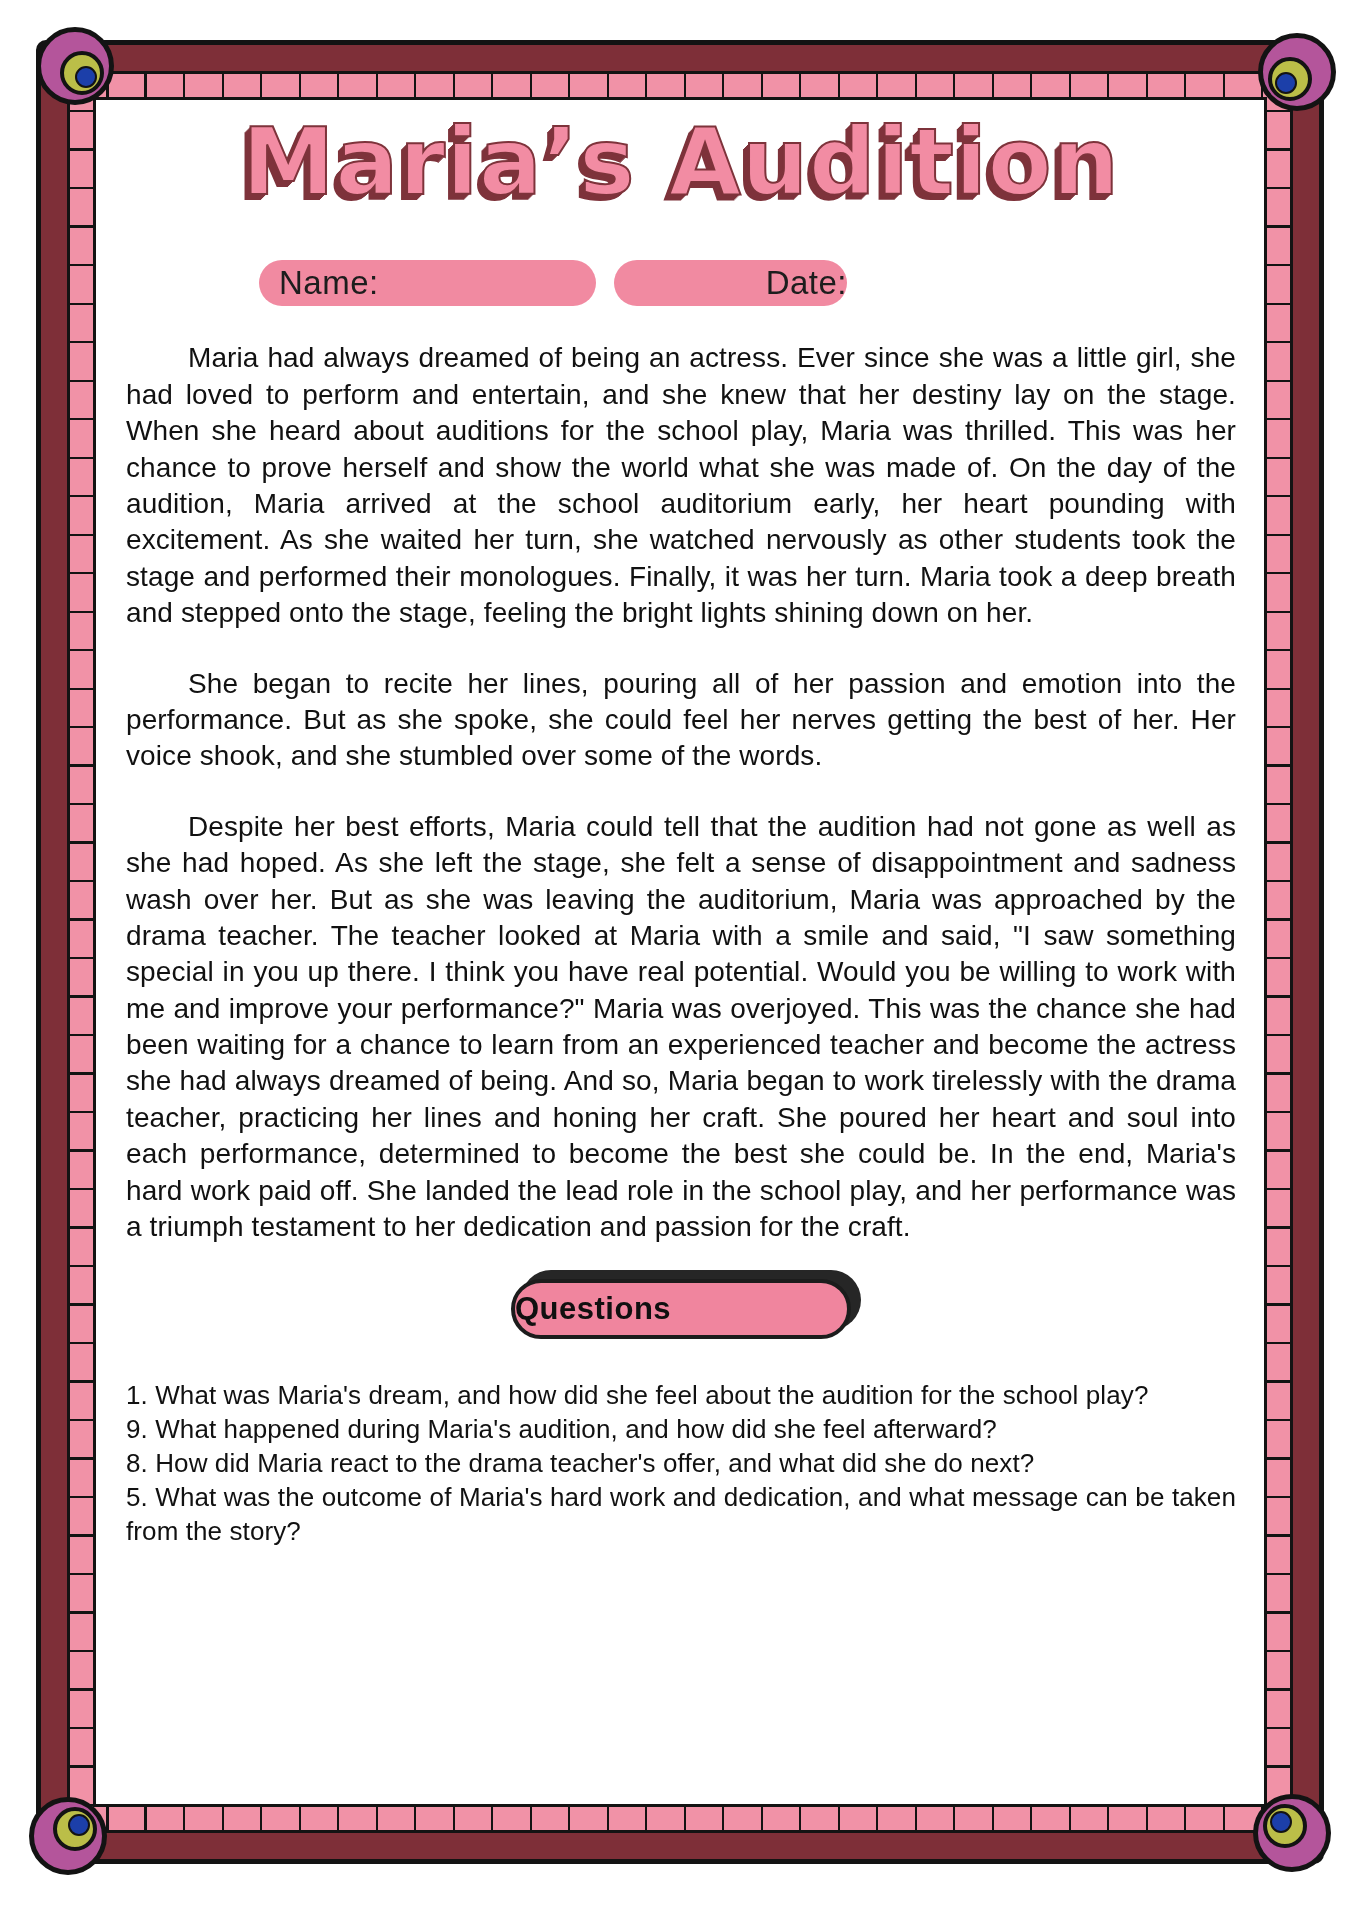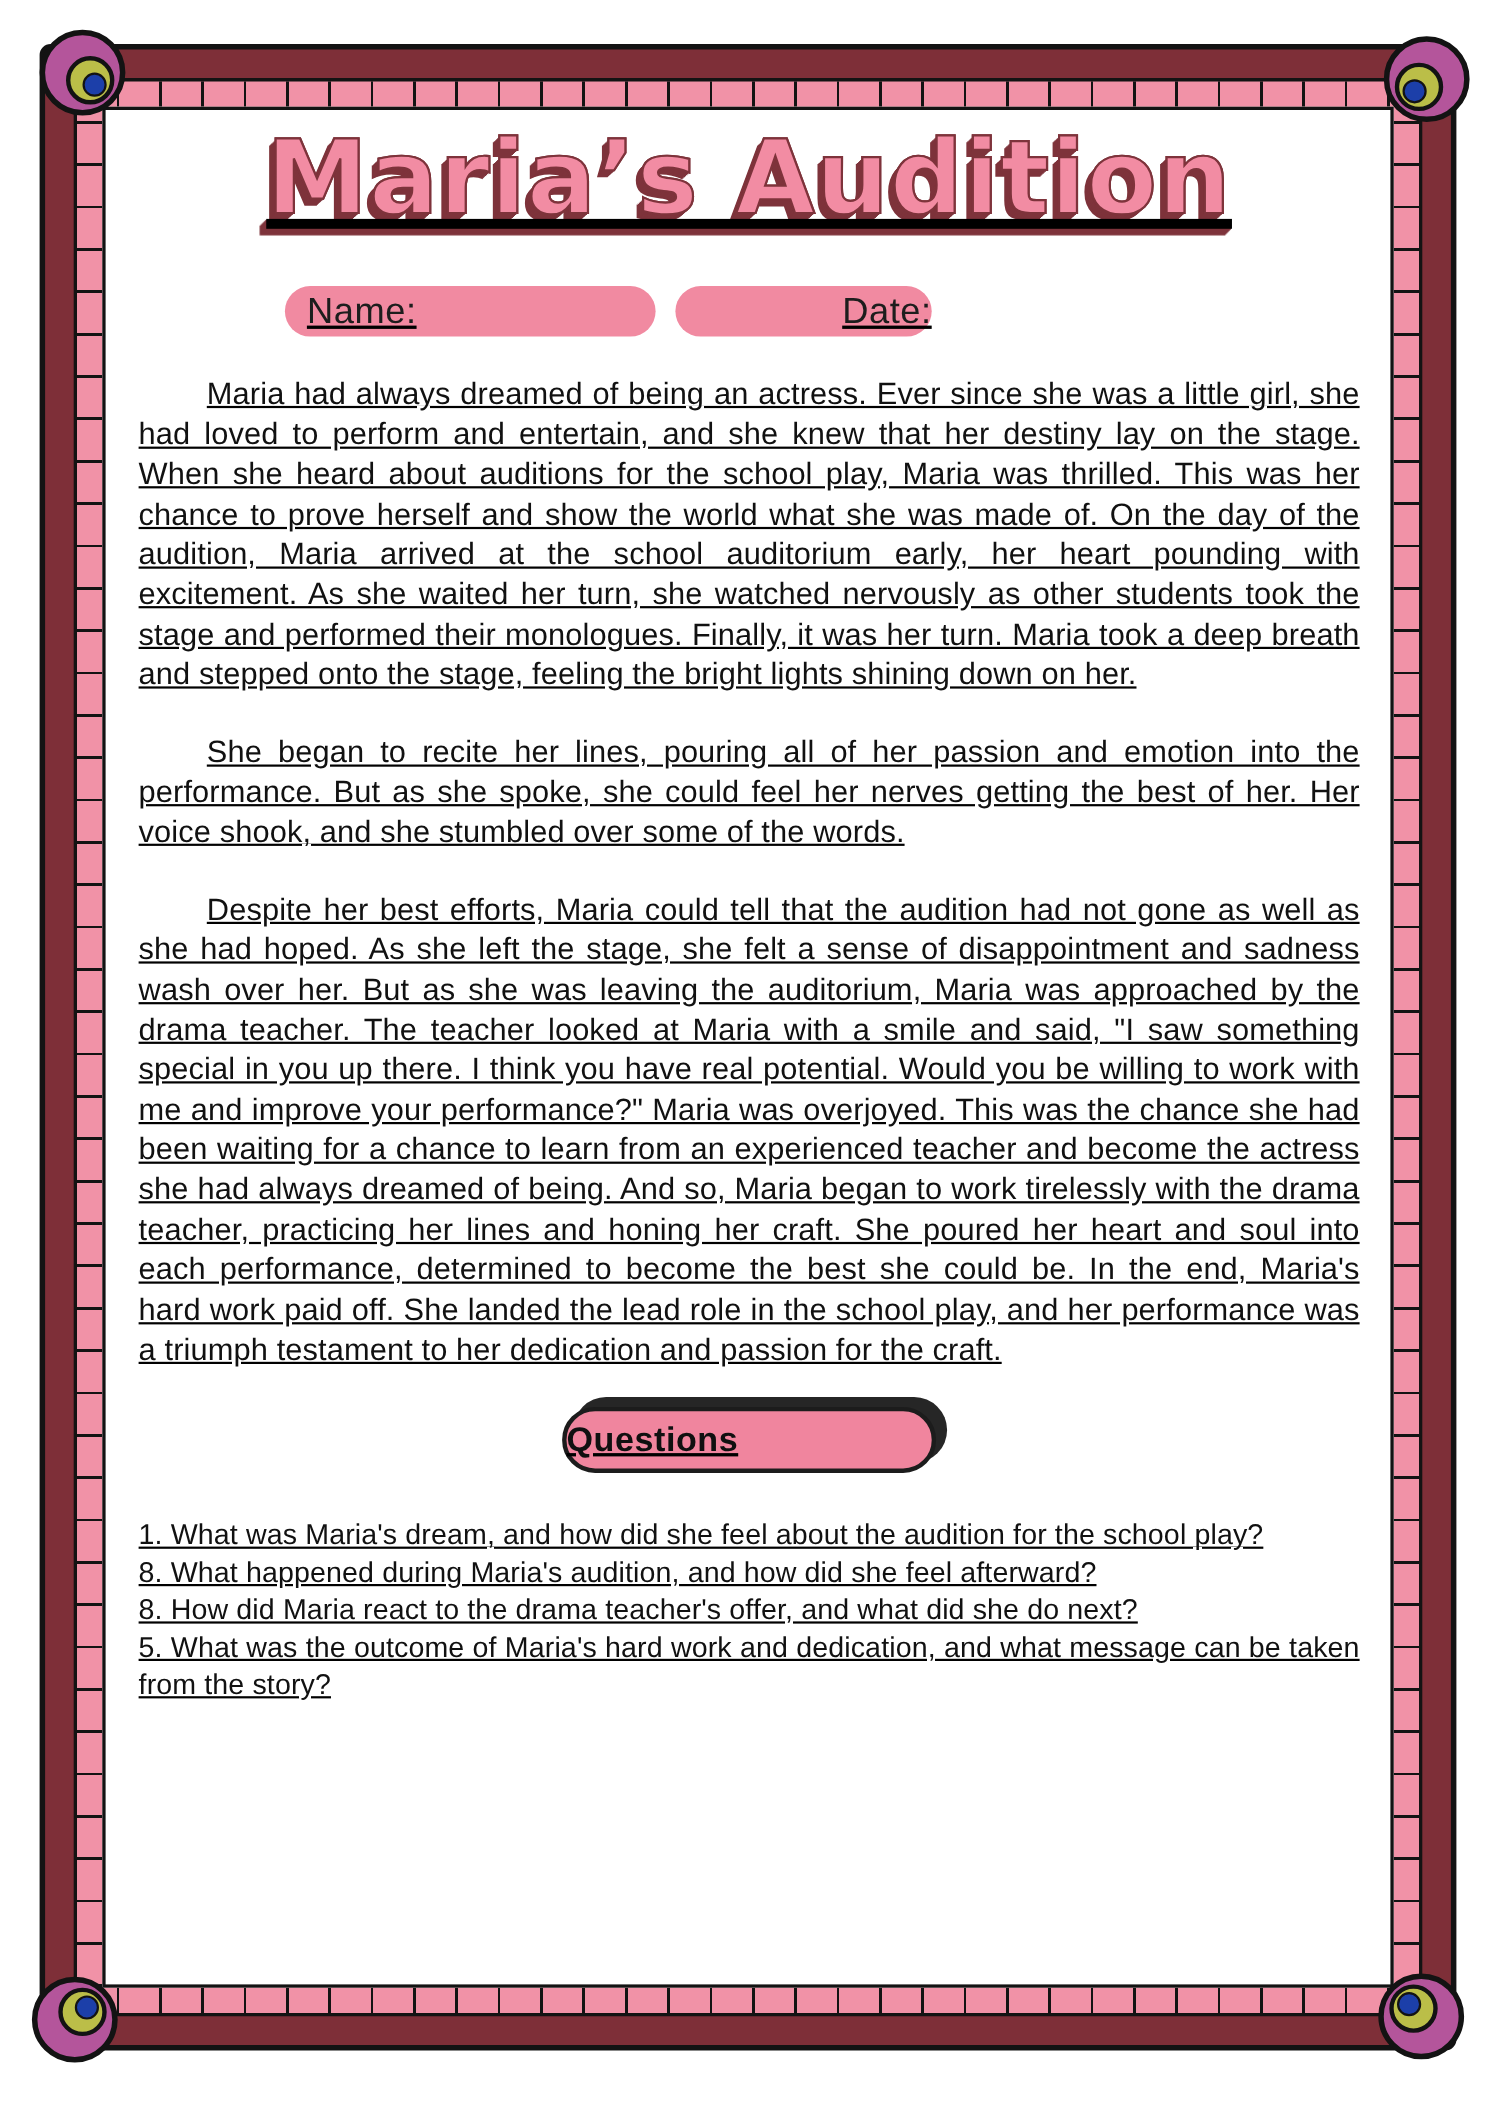--- a/index.html
+++ b/index.html
@@ -45,21 +45,21 @@
     position:absolute;width:22px;height:22px;border-radius:50%;
     background:#1C3FA9;border:2px solid #131313;box-sizing:border-box;
   }
   .corner.tl{left:36px;top:27px;}  .corner.tl .corner-mid{right:5px;bottom:5px;} .corner.tl .corner-dot{right:3px;bottom:3px;}
   .corner.tr{left:1258px;top:33px;} .corner.tr .corner-mid{left:5px;bottom:5px;}  .corner.tr .corner-dot{left:3px;bottom:3px;}
   .corner.bl{left:29px;top:1797px;} .corner.bl .corner-mid{right:5px;top:5px;}   .corner.bl .corner-dot{right:3px;top:3px;}
   .corner.br{left:1253px;top:1794px;} .corner.br .corner-mid{left:5px;top:5px;}  .corner.br .corner-dot{left:3px;top:3px;}
   
   .content{
     position:absolute;left:104px;top:108px;right:100px;bottom:125px;
-    padding:0 22px;box-sizing:border-box;text-decoration:underline;
+    padding:0 22px;box-sizing:border-box;
   }
   .title{
     margin:4px 0 0;text-align:center;
     font-family:"DejaVu Sans", sans-serif;
     font-size:93px;line-height:1.08;font-weight:800;letter-spacing:1px;
     color:#F28CA3;
     -webkit-text-stroke:2px #7E333B;
     text-shadow:-1px 1px 0 #7E333B,-2px 2px 0 #7E333B,-3px 3px 0 #7E333B,
                 -4px 4px 0 #7E333B,-5px 5px 0 #7E333B,-6px 6px 0 #7E333B;
   }
@@ -143,20 +143,20 @@
       <p>She began to recite her lines, pouring all of her passion and emotion into the performance. But as she spoke, she could feel her nerves getting the best of her. Her voice shook, and she stumbled over some of the words.</p>
       <p>Despite her best efforts, Maria could tell that the audition had not gone as well as she had hoped. As she left the stage, she felt a sense of disappointment and sadness wash over her. But as she was leaving the auditorium, Maria was approached by the drama teacher. The teacher looked at Maria with a smile and said, "I saw something special in you up there. I think you have real potential. Would you be willing to work with me and improve your performance?" Maria was overjoyed. This was the chance she had been waiting for a chance to learn from an experienced teacher and become the actress she had always dreamed of being. And so, Maria began to work tirelessly with the drama teacher, practicing her lines and honing her craft. She poured her heart and soul into each performance, determined to become the best she could be. In the end, Maria's hard work paid off. She landed the lead role in the school play, and her performance was a triumph testament to her dedication and passion for the craft.</p>
     </div>
 
     <div class="q-badge">
       <span>Questions</span>
     </div>
 
     <div class="questions">
       <p>1. What was Maria's dream, and how did she feel about the audition for the school play?</p>
-      <p>8. What happened during Maria's audition, and how did she feel afterward?</p>
+      <p>9. What happened during Maria's audition, and how did she feel afterward?</p>
       <p>8. How did Maria react to the drama teacher's offer, and what did she do next?</p>
       <p>5. What was the outcome of Maria's hard work and dedication, and what message can be taken from the story?</p>
     </div>
 
   </div>
 
 </div>
 
 </body></html>

